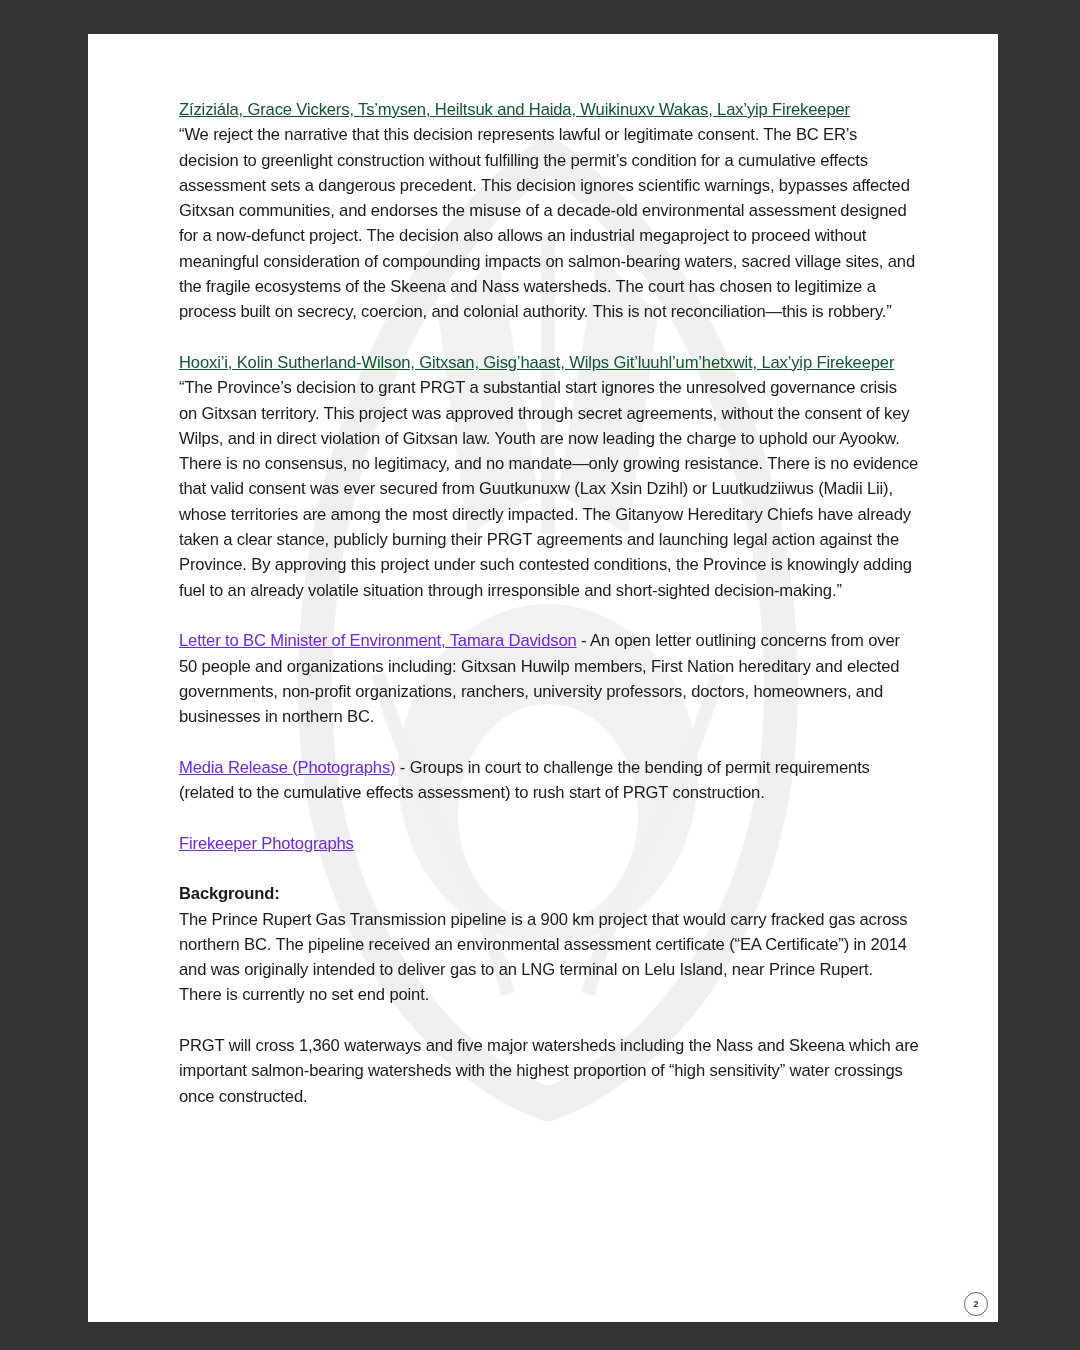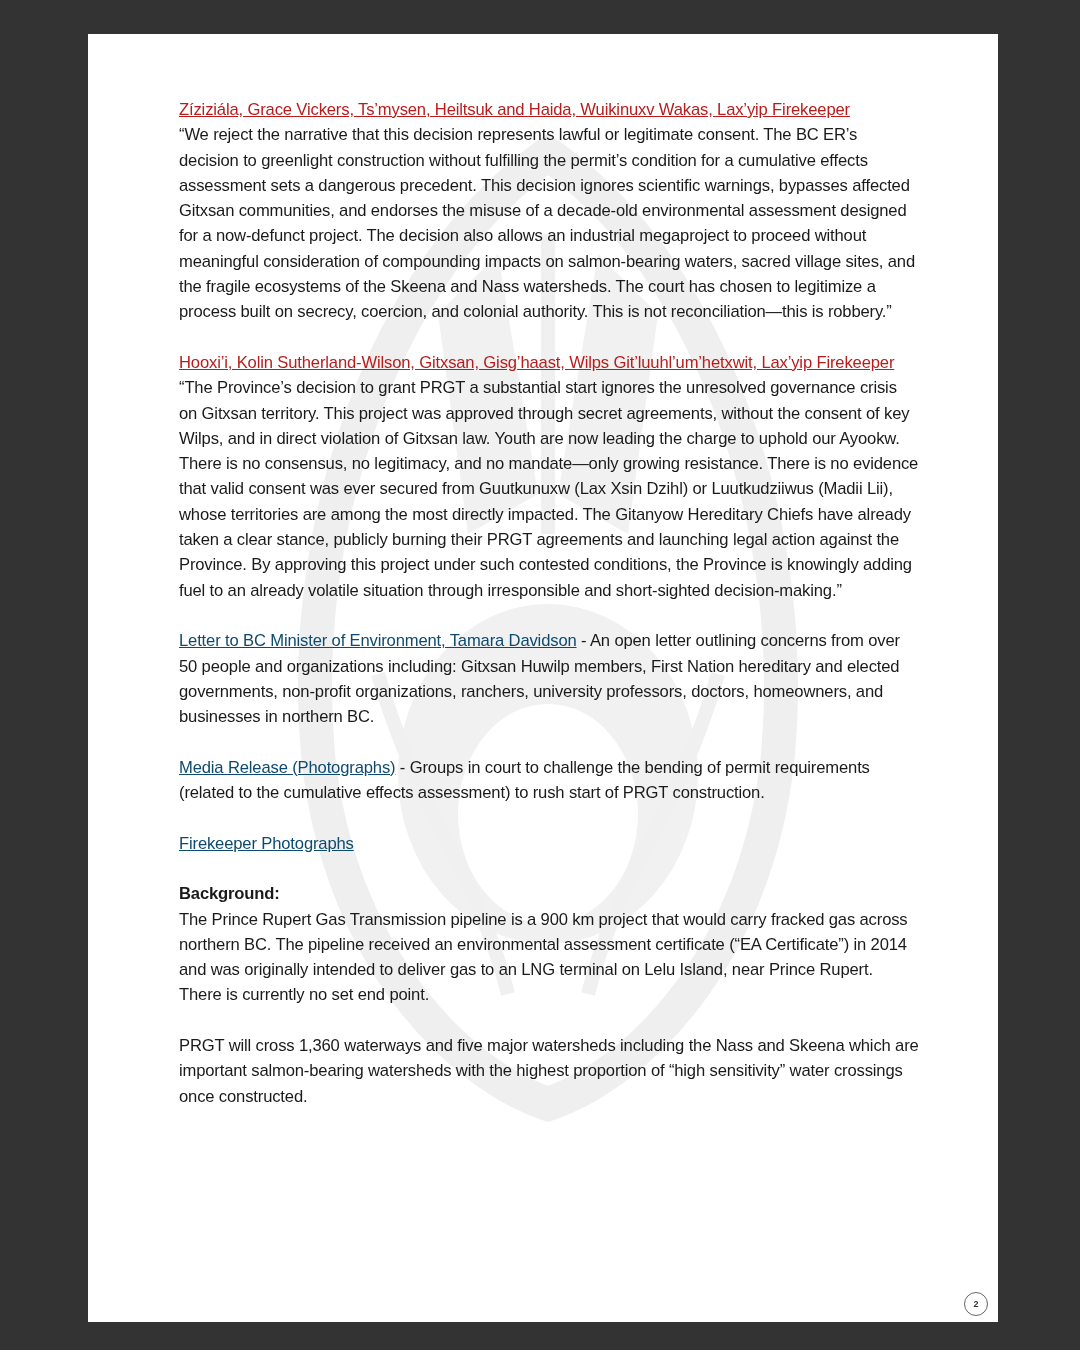--- a/index.html
+++ b/index.html
@@ -14,22 +14,22 @@
   .watermark {
     position:absolute; left:150px; top:80px; width:620px; height:1020px;
     pointer-events:none;
   }
   .content {
     position:absolute; left:91px; top:63px; width:740px;
     font-size:16.6px; line-height:25.3px; color:#1a1a1a; letter-spacing:-0.15px;
   }
   .content p { margin:0; }
   .gap { height:25.3px; }
-  .attrib { text-decoration:underline; color:#b91c1c; }
-  .link { color:#0c4a6e; text-decoration:underline; cursor:pointer; }
+  .attrib { text-decoration:underline; color:#14532d; }
+  .link { color:#6d28d9; text-decoration:underline; cursor:pointer; }
   .heading { font-weight:bold; }
   .page-num {
     position:absolute; right:10px; bottom:6px; width:22px; height:22px;
     border:1.5px solid #666; border-radius:50%; font-size:9px; font-weight:bold;
     display:flex; align-items:center; justify-content:center; color:#333;
   }
 </style>
 </head>
 <body>
 

